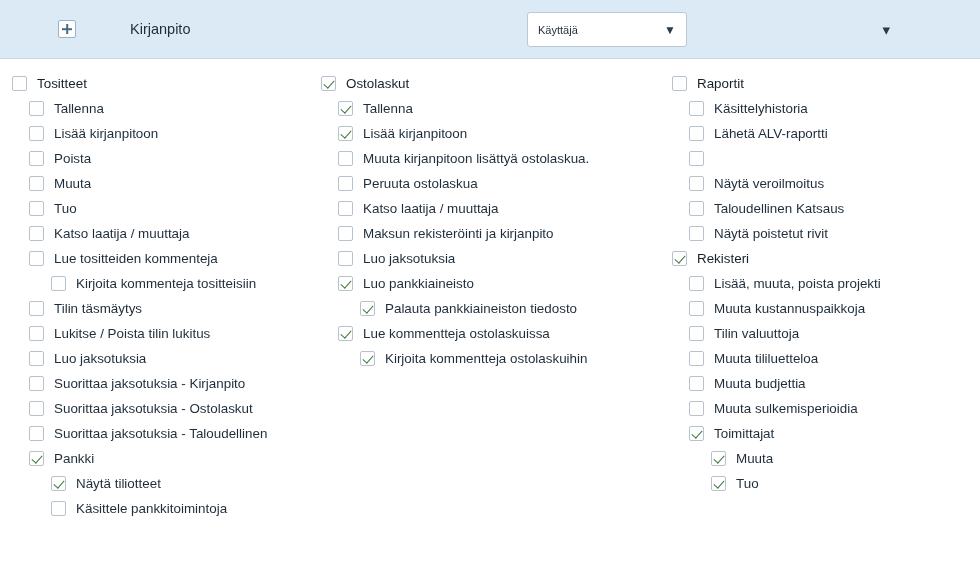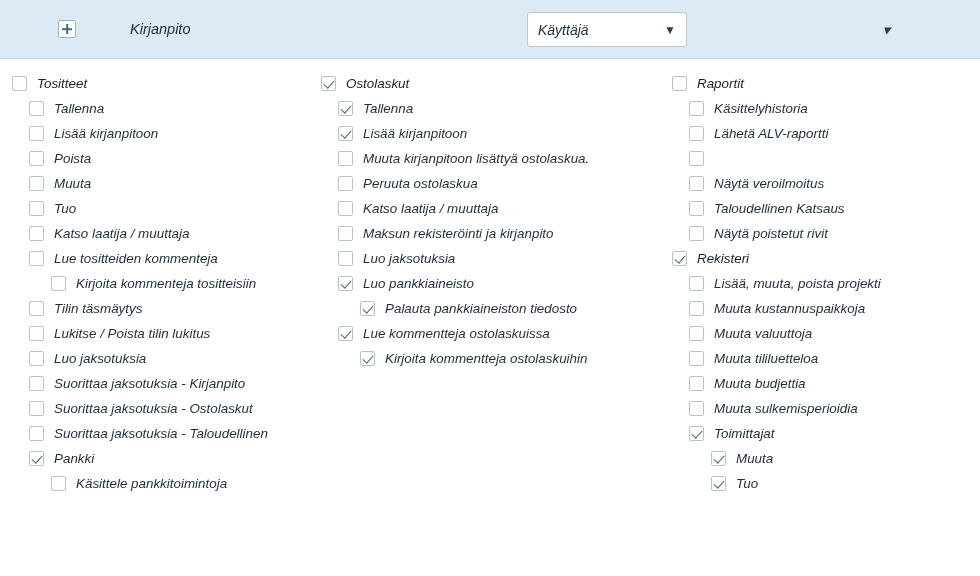--- a/index.html
+++ b/index.html
@@ -8,21 +8,20 @@
     width: 980px; height: 576px;
     background: #ffffff;
     font-family: "Liberation Sans", sans-serif;
   }
   .app {
     width: 980px;
     height: 576px;
     position: relative;
     overflow: hidden;
     background: #fff;
-    font-style: italic;
   }
   
   .header {
     height: 59px;
     background: #dbeaf4;
     border-bottom: 1px solid #c4d8e6;
     display: flex;
     align-items: center;
     padding: 0 18px;
     position: relative;
@@ -66,21 +65,21 @@
     height: 35px;
     background: #fff;
     border: 1px solid #b9c9d6;
     border-radius: 3px;
     display: flex;
     align-items: center;
     padding: 0 10px;
     cursor: pointer;
   }
   .select-wrap .sel-label {
-    font-size: 14px;
+    font-size: 11px;
     color: #1f2d3a;
     flex: 1 1 auto;
   }
   .select-wrap .caret {
     font-size: 12px;
     color: #2b3b48;
     margin-left: 6px;
   }
   .chev-right {
     position: absolute;
@@ -220,20 +219,24 @@
         </div>
         <div class="row lvl1">
           <span class="cb"></span>
           <span class="label">Suorittaa jaksotuksia - Taloudellinen</span>
         </div>
         <div class="row lvl1">
           <span class="cb checked"></span>
           <span class="label">Pankki</span>
         </div>
         <div class="row lvl2">
+          <span class="cb checked"></span>
+          <span class="label">Näytä tiliotteet</span>
+        </div>
+        <div class="row lvl2">
           <span class="cb"></span>
           <span class="label">Käsittele pankkitoimintoja</span>
         </div>
       </div>
     <div class="col col-2">
         <div class="row lvl0">
           <span class="cb checked"></span>
           <span class="label lbl-b">Ostolaskut</span>
         </div>
         <div class="row lvl1">
@@ -316,21 +319,21 @@
         <div class="row lvl1">
           <span class="cb"></span>
           <span class="label">Lisää, muuta, poista projekti</span>
         </div>
         <div class="row lvl1">
           <span class="cb"></span>
           <span class="label">Muuta kustannuspaikkoja</span>
         </div>
         <div class="row lvl1">
           <span class="cb"></span>
-          <span class="label">Muuta valuuttoja</span>
+          <span class="label">Tilin valuuttoja</span>
         </div>
         <div class="row lvl1">
           <span class="cb"></span>
           <span class="label">Muuta tililuetteloa</span>
         </div>
         <div class="row lvl1">
           <span class="cb"></span>
           <span class="label">Muuta budjettia</span>
         </div>
         <div class="row lvl1">

